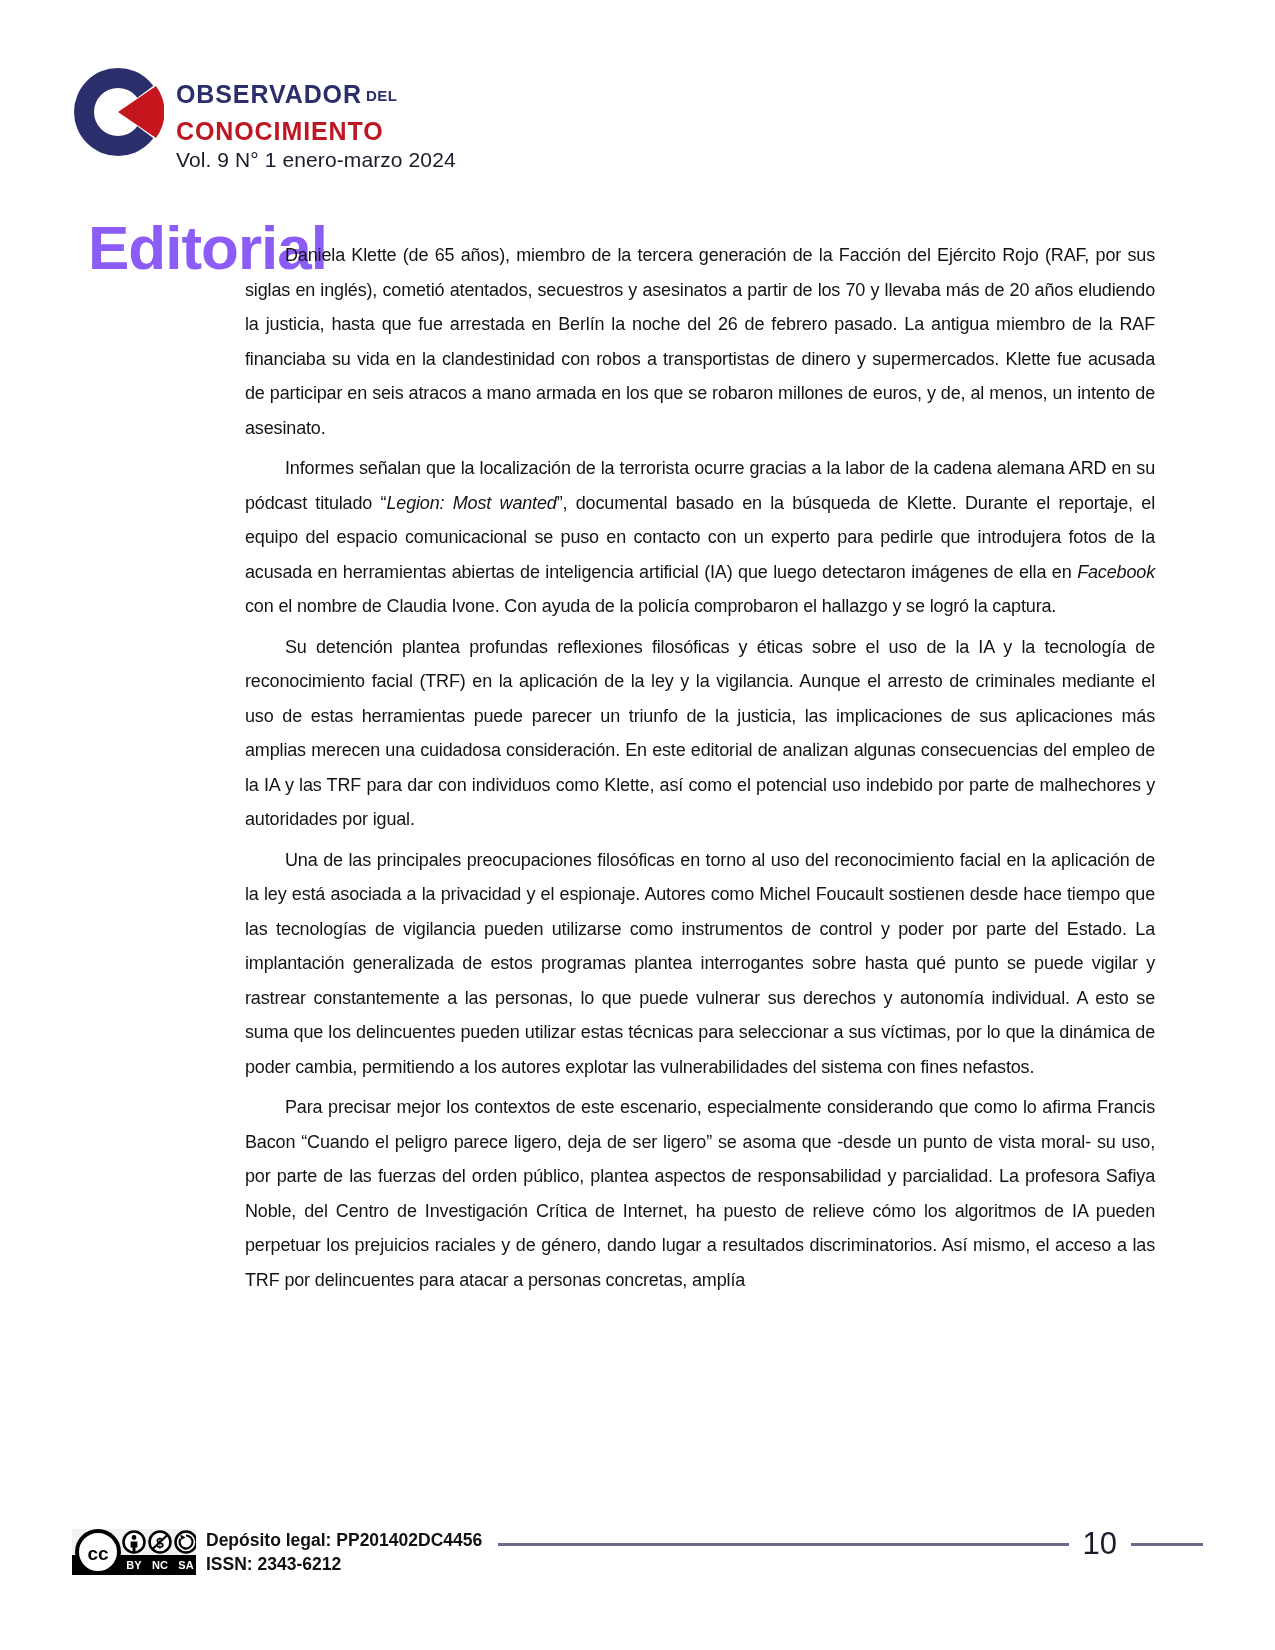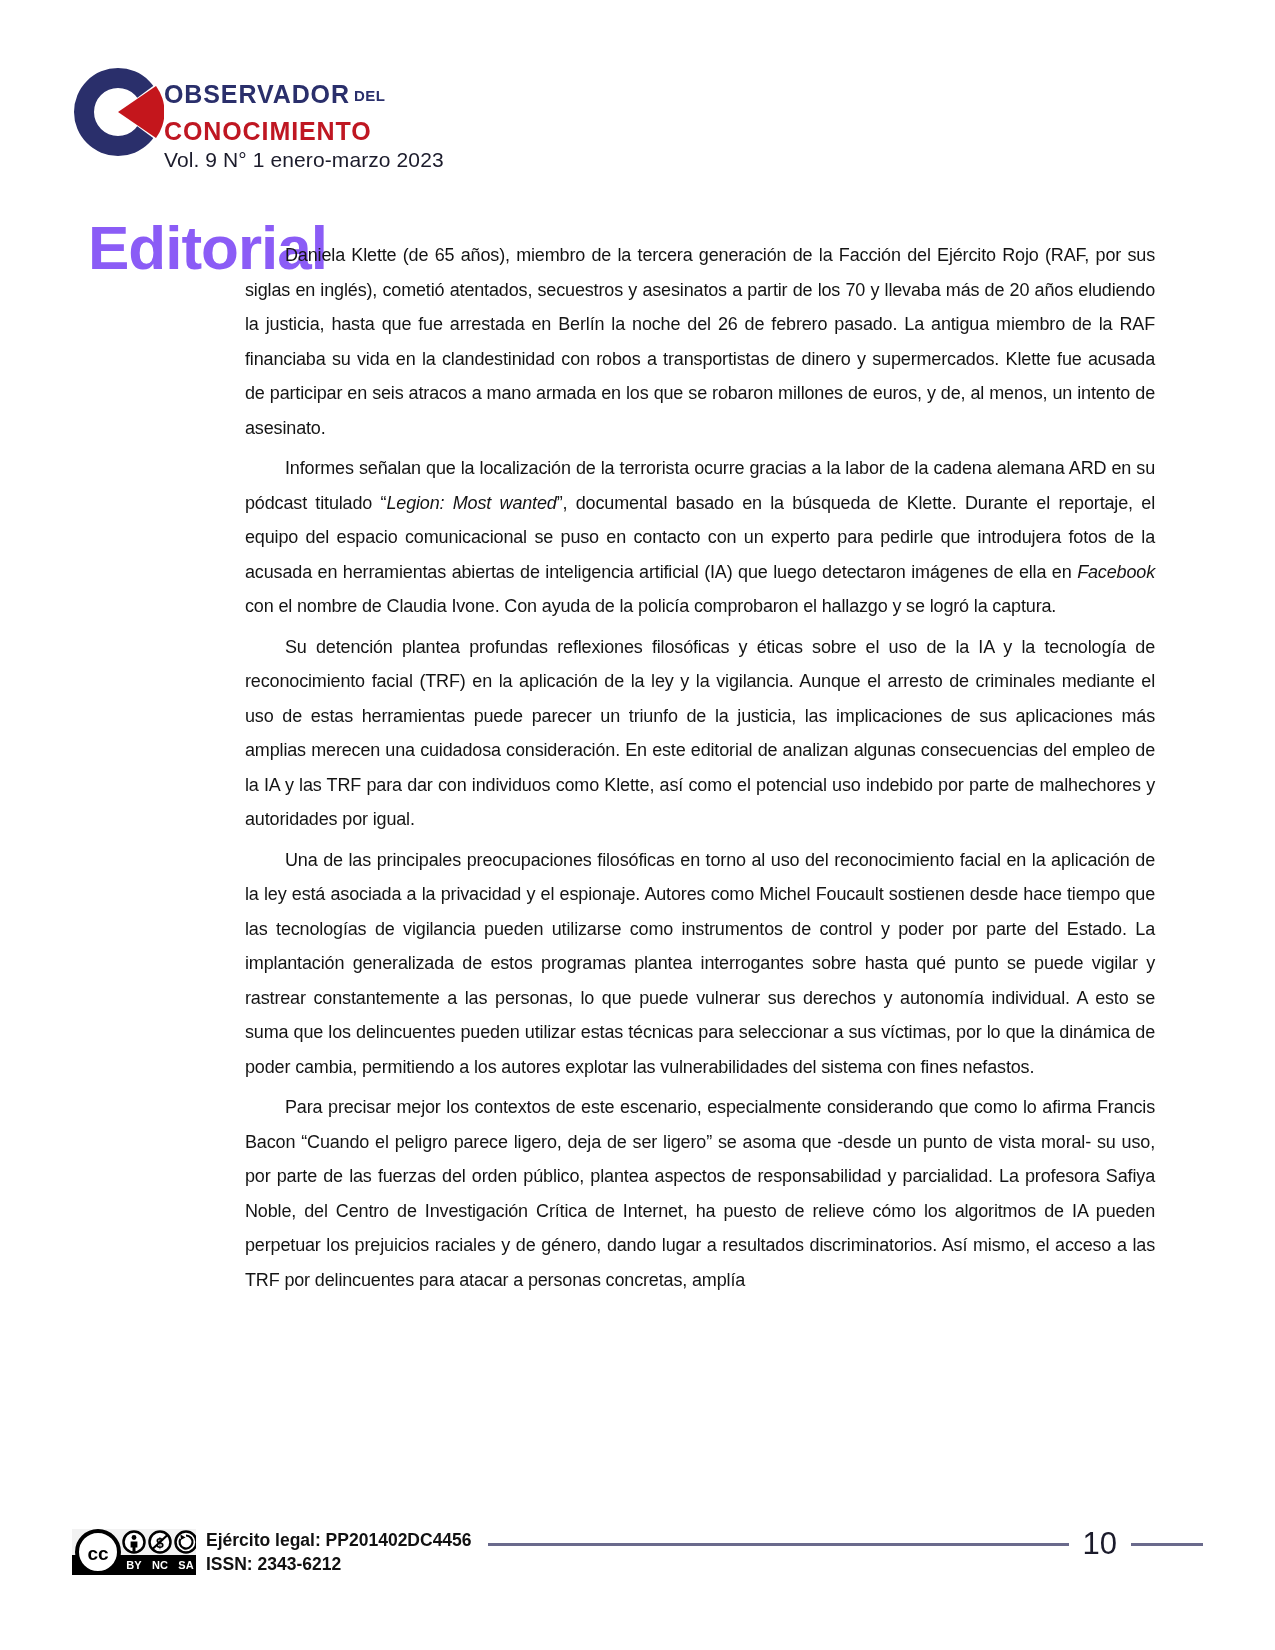--- a/index.html
+++ b/index.html
@@ -21,20 +21,21 @@
     box-sizing: border-box;
   }
 
   
   .masthead {
     position: absolute;
     left: 72px;
     top: 66px;
     display: flex;
     align-items: flex-start;
+    gap: 12px;
   }
   .logo-mark {
     width: 92px;
     height: 92px;
     flex: 0 0 92px;
     position: relative;
   }
   .logo-mark svg { display: block; }
 
   .masthead-text {
@@ -169,21 +170,21 @@
         <path d="M46 46 L92 12 L92 80 Z" fill="#ffffff"></path>
 
         <path d="M46 46 L84 20 A44 44 0 0 1 84 72 Z" fill="#c4161c"></path>
       </svg>
     </div>
     <div class="masthead-text">
       <div class="brand-line1">
         <span>OBSERVADOR</span><span class="brand-del">DEL</span>
       </div>
       <div class="brand-line2">CONOCIMIENTO</div>
-      <div class="brand-vol">Vol. 9 N° 1 enero-marzo 2023</div>
+      <div class="brand-vol">Vol. 9 N° 1 enero-marzo 2024</div>
     </div>
   </div>
 
   <h1 class="page-title">Editorial</h1>
 
   <div class="article">
     <p>Daniela Klette (de 65 años), miembro de la tercera generación de la Facción del Ejército Rojo (RAF, por sus siglas en inglés), cometió atentados, secuestros y asesinatos a partir de los 70 y llevaba más de 20 años eludiendo la justicia, hasta que fue arrestada en Berlín la noche del 26 de febrero pasado. La antigua miembro de la RAF financiaba su vida en la clandestinidad con robos a transportistas de dinero y supermercados. Klette fue acusada de participar en seis atracos a mano armada en los que se robaron millones de euros, y de, al menos, un intento de asesinato.</p>
     <p>Informes señalan que la localización de la terrorista ocurre gracias a la labor de la cadena alemana ARD en su pódcast titulado “<em>Legion: Most wanted</em>”, documental basado en la búsqueda de Klette. Durante el reportaje, el equipo del espacio comunicacional se puso en contacto con un experto para pedirle que introdujera fotos de la acusada en herramientas abiertas de inteligencia artificial (IA) que luego detectaron imágenes de ella en <em>Facebook</em> con el nombre de Claudia Ivone. Con ayuda de la policía comprobaron el hallazgo y se logró la captura.</p>
     <p>Su detención plantea profundas reflexiones filosóficas y éticas sobre el uso de la IA y la tecnología de reconocimiento facial (TRF) en la aplicación de la ley y la vigilancia. Aunque el arresto de criminales mediante el uso de estas herramientas puede parecer un triunfo de la justicia, las implicaciones de sus aplicaciones más amplias merecen una cuidadosa consideración. En este editorial de analizan algunas consecuencias del empleo de la IA y las TRF para dar con individuos como Klette, así como el potencial uso indebido por parte de malhechores y autoridades por igual.</p>
     <p>Una de las principales preocupaciones filosóficas en torno al uso del reconocimiento facial en la aplicación de la ley está asociada a la privacidad y el espionaje. Autores como Michel Foucault sostienen desde hace tiempo que las tecnologías de vigilancia pueden utilizarse como instrumentos de control y poder por parte del Estado. La implantación generalizada de estos programas plantea interrogantes sobre hasta qué punto se puede vigilar y rastrear constantemente a las personas, lo que puede vulnerar sus derechos y autonomía individual. A esto se suma que los delincuentes pueden utilizar estas técnicas para seleccionar a sus víctimas, por lo que la dinámica de poder cambia, permitiendo a los autores explotar las vulnerabilidades del sistema con fines nefastos.</p>
@@ -211,21 +212,21 @@
         <path d="M114 6.5a6.5 6.5 0 1 1 -5.6 3.2" fill="none" stroke="#000000" stroke-width="2.2"></path>
         <path d="M108.4 5.6l0.6 5.1 4.6-2.1z" fill="#000000"></path>
 
         <text x="62" y="40" font-family="'Liberation Sans', sans-serif" font-size="11" font-weight="700" fill="#ffffff" text-anchor="middle">BY</text>
         <text x="88" y="40" font-family="'Liberation Sans', sans-serif" font-size="11" font-weight="700" fill="#ffffff" text-anchor="middle">NC</text>
         <text x="114" y="40" font-family="'Liberation Sans', sans-serif" font-size="11" font-weight="700" fill="#ffffff" text-anchor="middle">SA</text>
       </svg>
     </div>
 
     <div class="footer-legal">
-      <div>Ejército legal: PP201402DC4456</div>
+      <div>Depósito legal: PP201402DC4456</div>
       <div>ISSN: 2343-6212</div>
     </div>
 
     <div class="footer-rule-left"></div>
     <div class="footer-page-number">10</div>
     <div class="footer-rule-right"></div>
   </div>
 
 </div>
 

